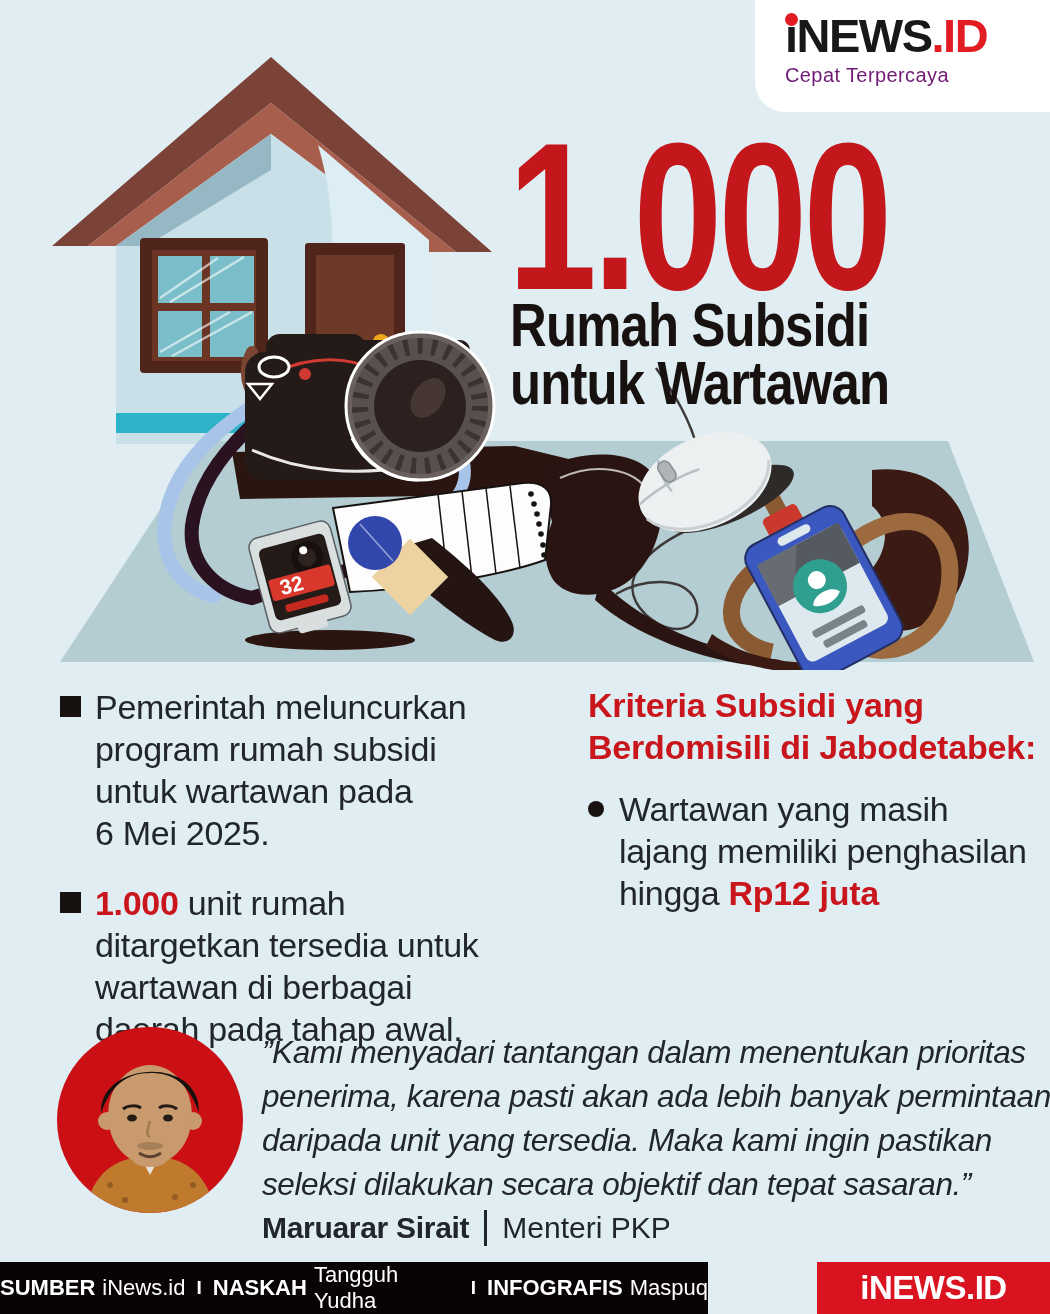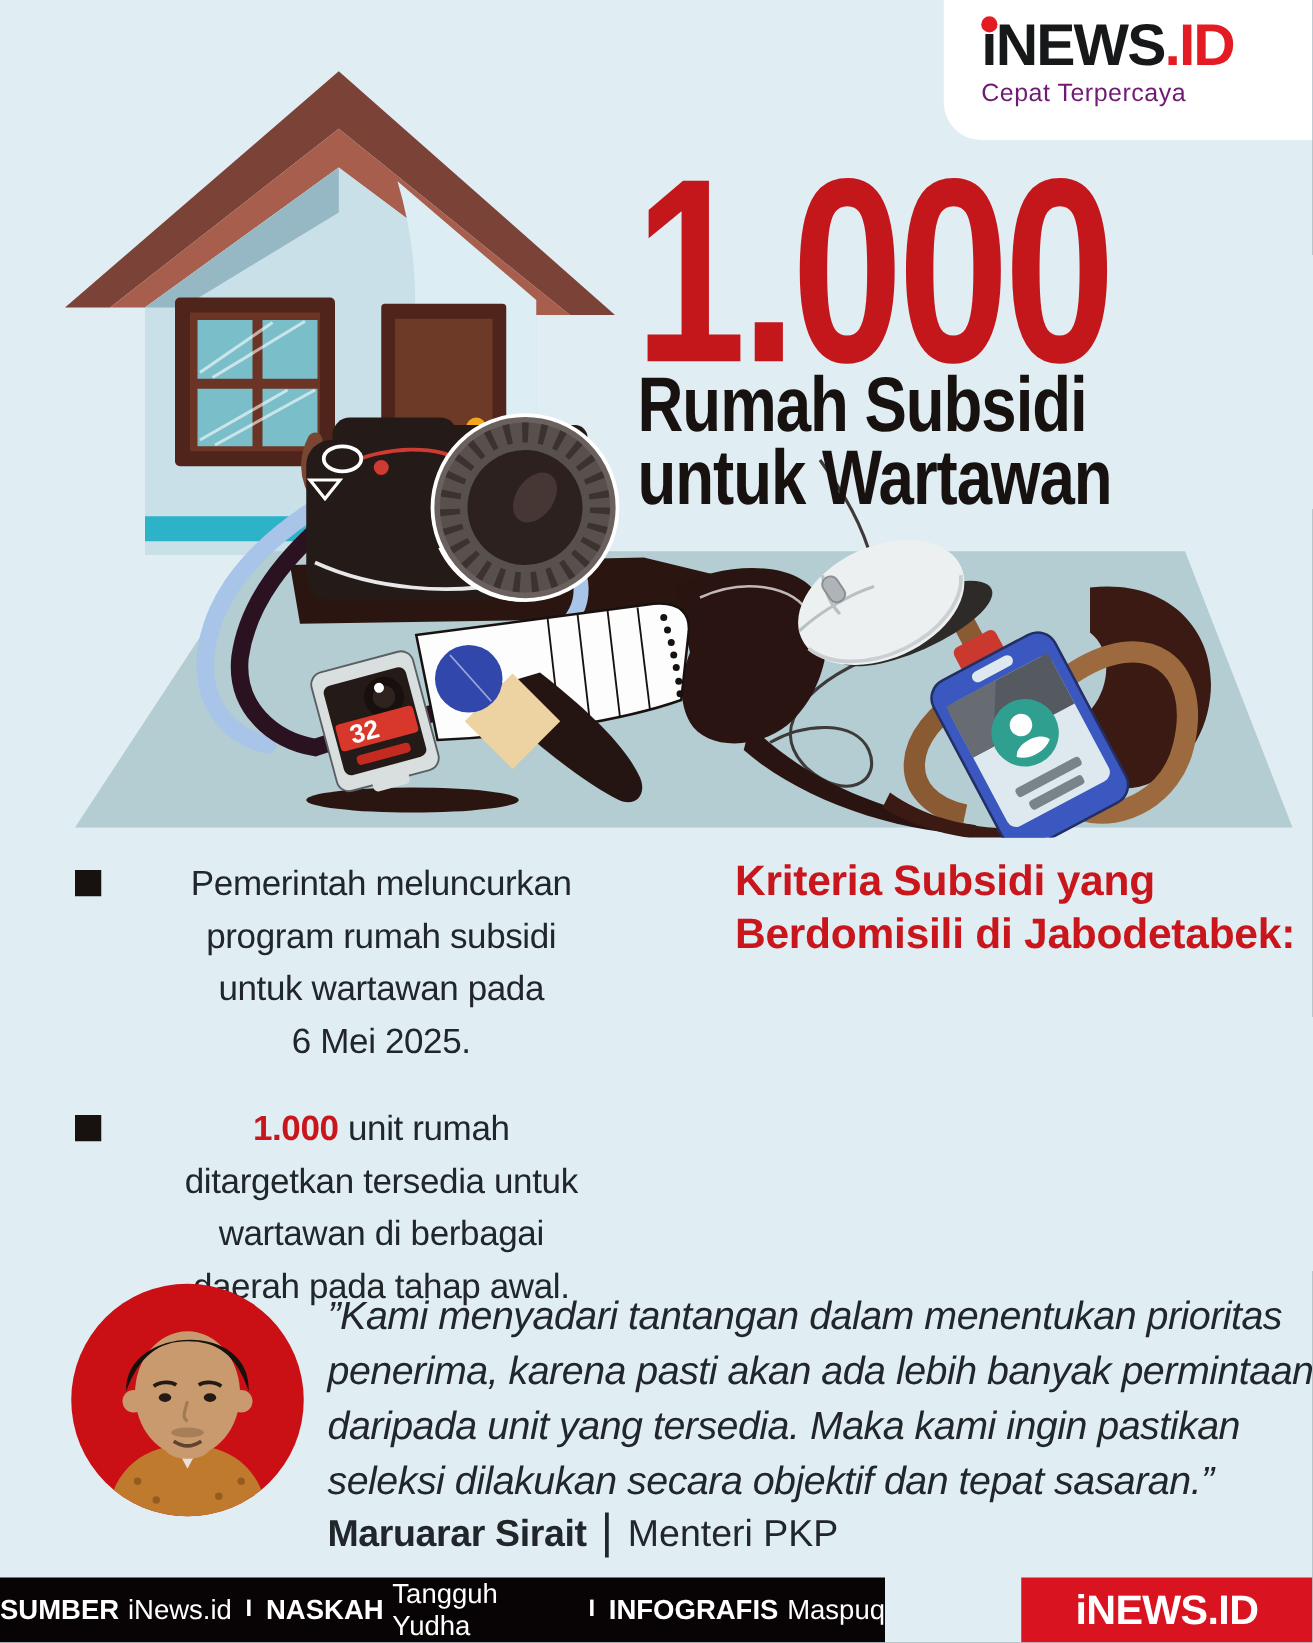--- a/index.html
+++ b/index.html
@@ -33,21 +33,21 @@
   }
   .headline-sub.l1{ top:294px; }
   .headline-sub.l2{ top:352px; }
   
   .facts-left{ position:absolute; left:60px; top:686px; width:470px; }
   .facts-right{ position:absolute; left:588px; top:684px; width:460px; }
   .fact{ display:flex; gap:14px; }
   .fact + .fact{ margin-top:28px; }
   .sq{ flex:0 0 auto; width:21px; height:21px; background:#17120f; margin-top:10px; }
   .fact-text, .crit-text{
-    font-size:28px; line-height:42px; letter-spacing:-.3px; white-space:pre-line; width:420px;text-align:center;
+    font-size:34px; line-height:42px; letter-spacing:-.3px; white-space:pre-line; width:420px;
   }
   .red{ color:#c9161c; font-weight:700; }
   .criteria-heading{
     font-size:34px; line-height:42px; font-weight:700; color:#c9161c;
     white-space:pre-line; letter-spacing:-.2px; margin-bottom:20px;
   }
   .crit{ display:flex; gap:15px; }
   .crit + .crit{ margin-top:30px; }
   .dot{ flex:0 0 auto; width:16px; height:16px; border-radius:50%; background:#17120f; margin-top:13px; }
   
@@ -241,20 +241,26 @@
       <p class="fact-text"><strong class="red">1.000</strong><span> unit rumah
 ditargetkan tersedia untuk
 wartawan di berbagai
 daerah pada tahap awal.</span></p>
     </div>
   </div>
 
   <div class="facts-right">
     <h3 class="criteria-heading">Kriteria Subsidi yang
 Berdomisili di Jabodetabek:</h3>
+    <div class="crit">
+      <span class="dot"></span>
+      <p class="crit-text"><span>Wartawan yang masih
+lajang memiliki penghasilan
+hingga </span><strong class="red">Rp12 juta</strong></p>
+    </div>
   </div>
 
   <div class="quote">
     <svg class="avatar" width="190" height="190" viewBox="0 0 190 190">
       <defs>
           <clipPath id="av">
             <circle cx="95" cy="95" r="93"></circle>
           </clipPath>
         </defs>
       <circle cx="95" cy="95" r="93" fill="#ca0f15"></circle>

